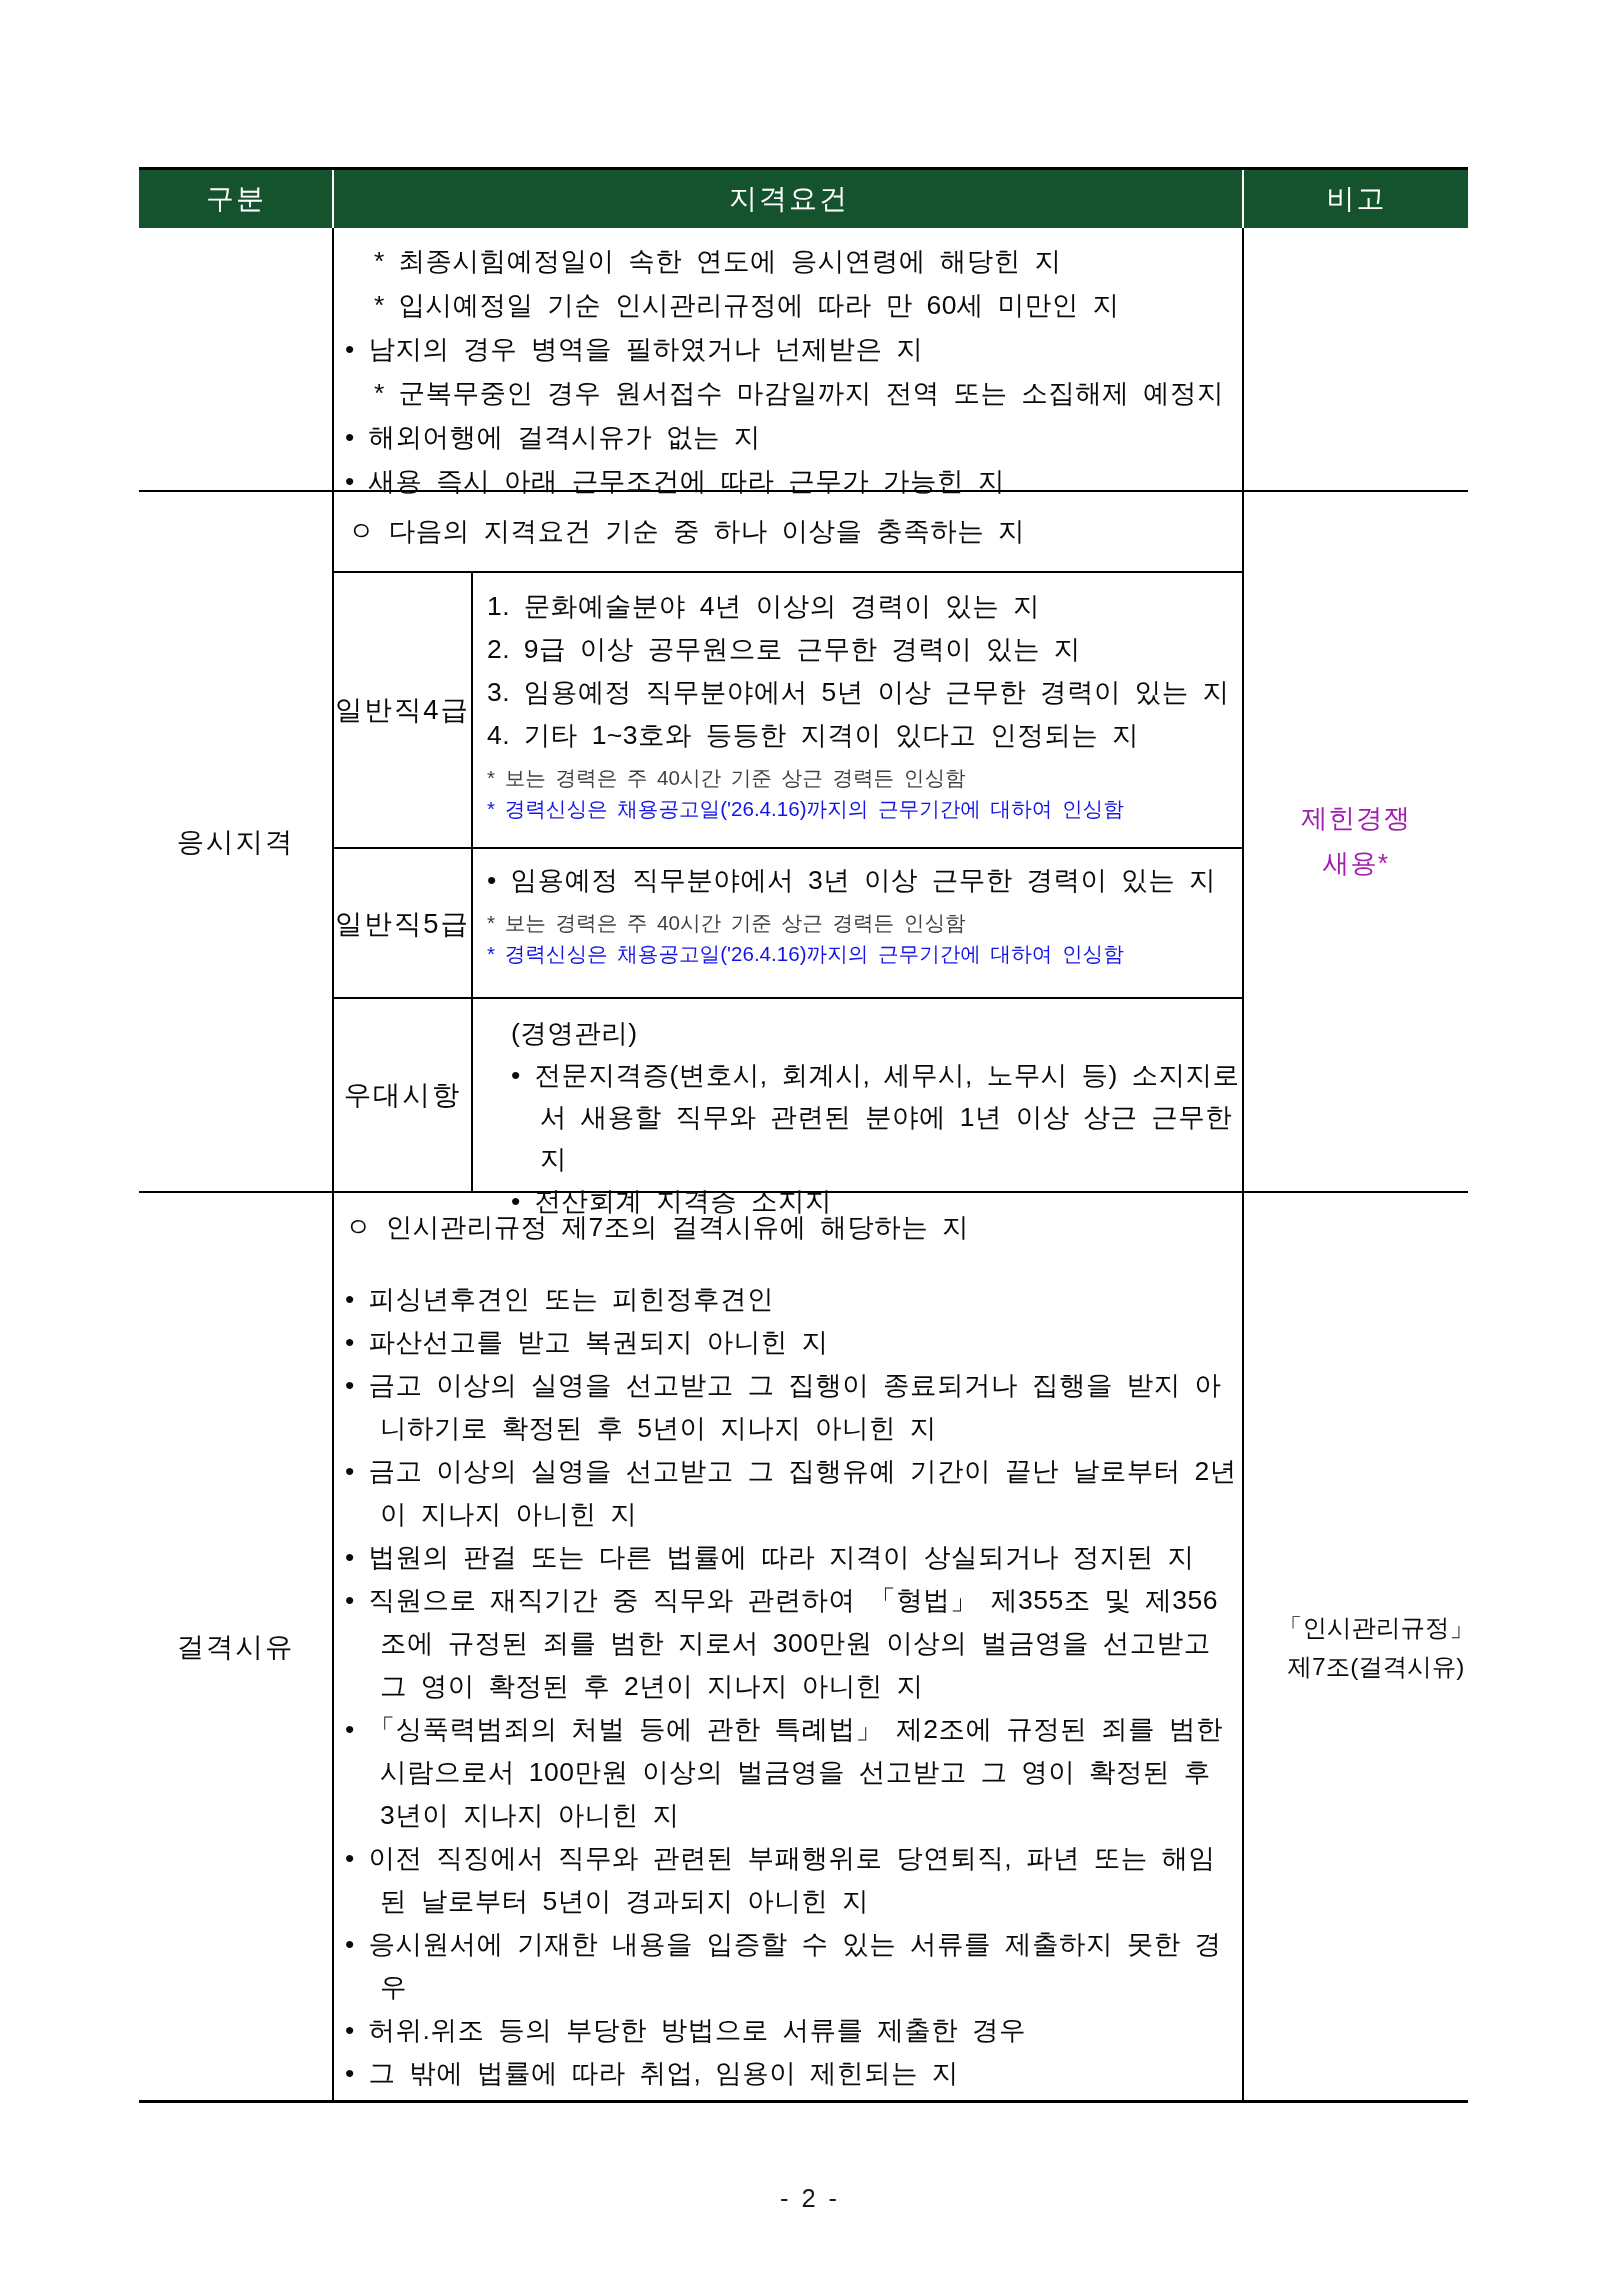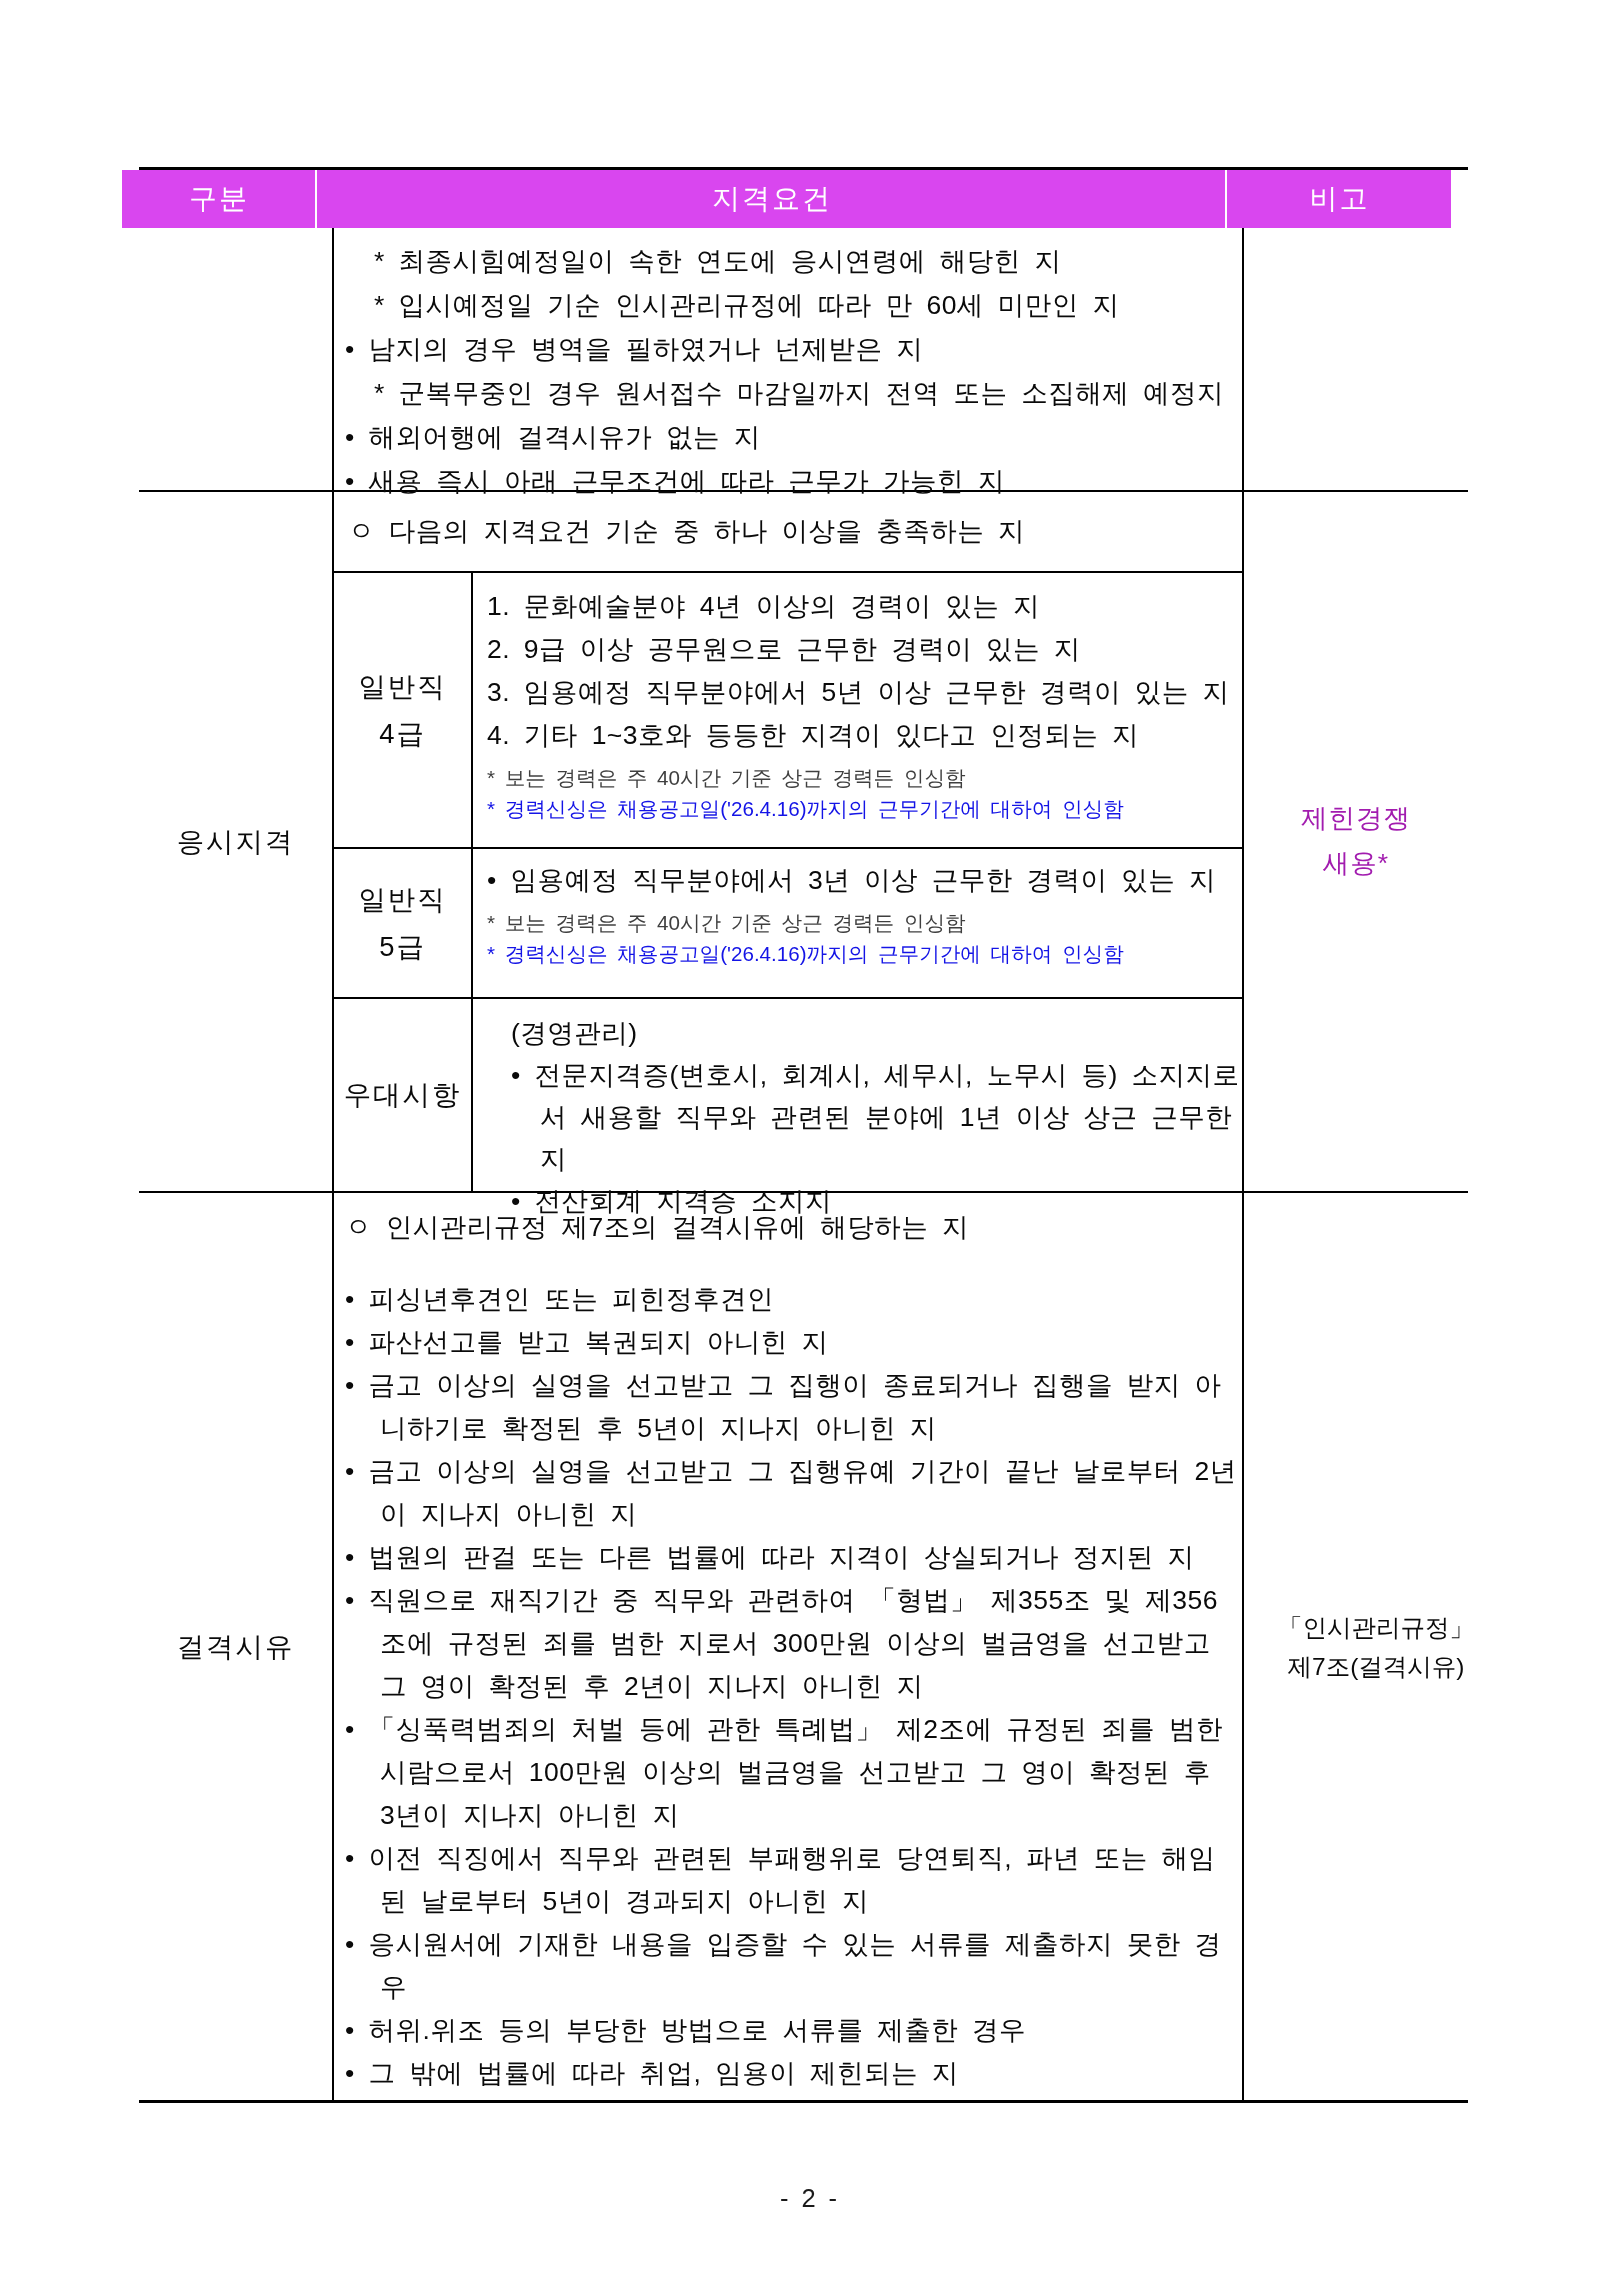--- a/index.html
+++ b/index.html
@@ -18,36 +18,36 @@
   .rule-inner-a{left:333px;top:571px;width:910px;height:2px;}
   .rule-inner-b{left:333px;top:847px;width:910px;height:2px;}
   .rule-inner-c{left:333px;top:997px;width:910px;height:2px;}
   .rule-r2{left:139px;top:1191px;width:1329px;height:2px;}
   .rule-bottom{left:139px;top:2100px;width:1329px;height:2.9px;}
   .v-gubun{left:332px;top:227px;width:2px;height:1873px;}
   .v-bigo{left:1242px;top:227px;width:2px;height:1873px;}
   .v-sub{left:471px;top:572px;width:2px;height:619px;}
   
   .thead{
-    position:absolute;left:122px;top:170px;width:1329px;height:58px;
-    background:#d946ef;color:#ffffff;
+    position:absolute;left:139px;top:170px;width:1329px;height:58px;
+    background:#14532d;color:#ffffff;
   }
   .thead .hcell{position:absolute;top:0;height:58px;line-height:58px;
     text-align:center;font-size:28px;letter-spacing:2px;}
   .hc1{left:0;width:194px;}
   .hc2{left:196px;width:908px;}
   .hc3{left:1106px;width:223px;}
   .hdiv{position:absolute;top:0;width:2px;height:58px;background:#ffffff;}
   .hd1{left:193px;} .hd2{left:1103px;}
   
   .cell{position:absolute;font-size:26.5px;line-height:44px;word-spacing:5.9px;letter-spacing:0.5px;}
   .row1-content{left:345px;top:239px;width:890px;}
   .row1-content .star{padding-left:29px;}
   .label-cell{
-    position:absolute;display:flex;flex-direction:column;
+    position:absolute;display:flex;
     align-items:center;justify-content:center;text-align:center;
     font-size:27.4px;letter-spacing:2px;word-spacing:3.9px;
   }
   .lbl-elig{left:139px;top:492px;width:193px;height:699px;}
   .lbl-disq{left:139px;top:1193px;width:193px;height:908px;}
   .lbl-g4{left:334px;top:573px;width:137px;height:273px;line-height:47px;}
   .lbl-g5{left:334px;top:849px;width:137px;height:148px;line-height:47px;}
   .lbl-pref{left:334px;top:999px;width:137px;height:192px;border-radius:21px;}
   .intro-elig{left:348px;top:490px;width:882px;height:81px;display:flex;align-items:center;}
   .g4-content{left:487px;top:585px;width:750px;line-height:43px;}

